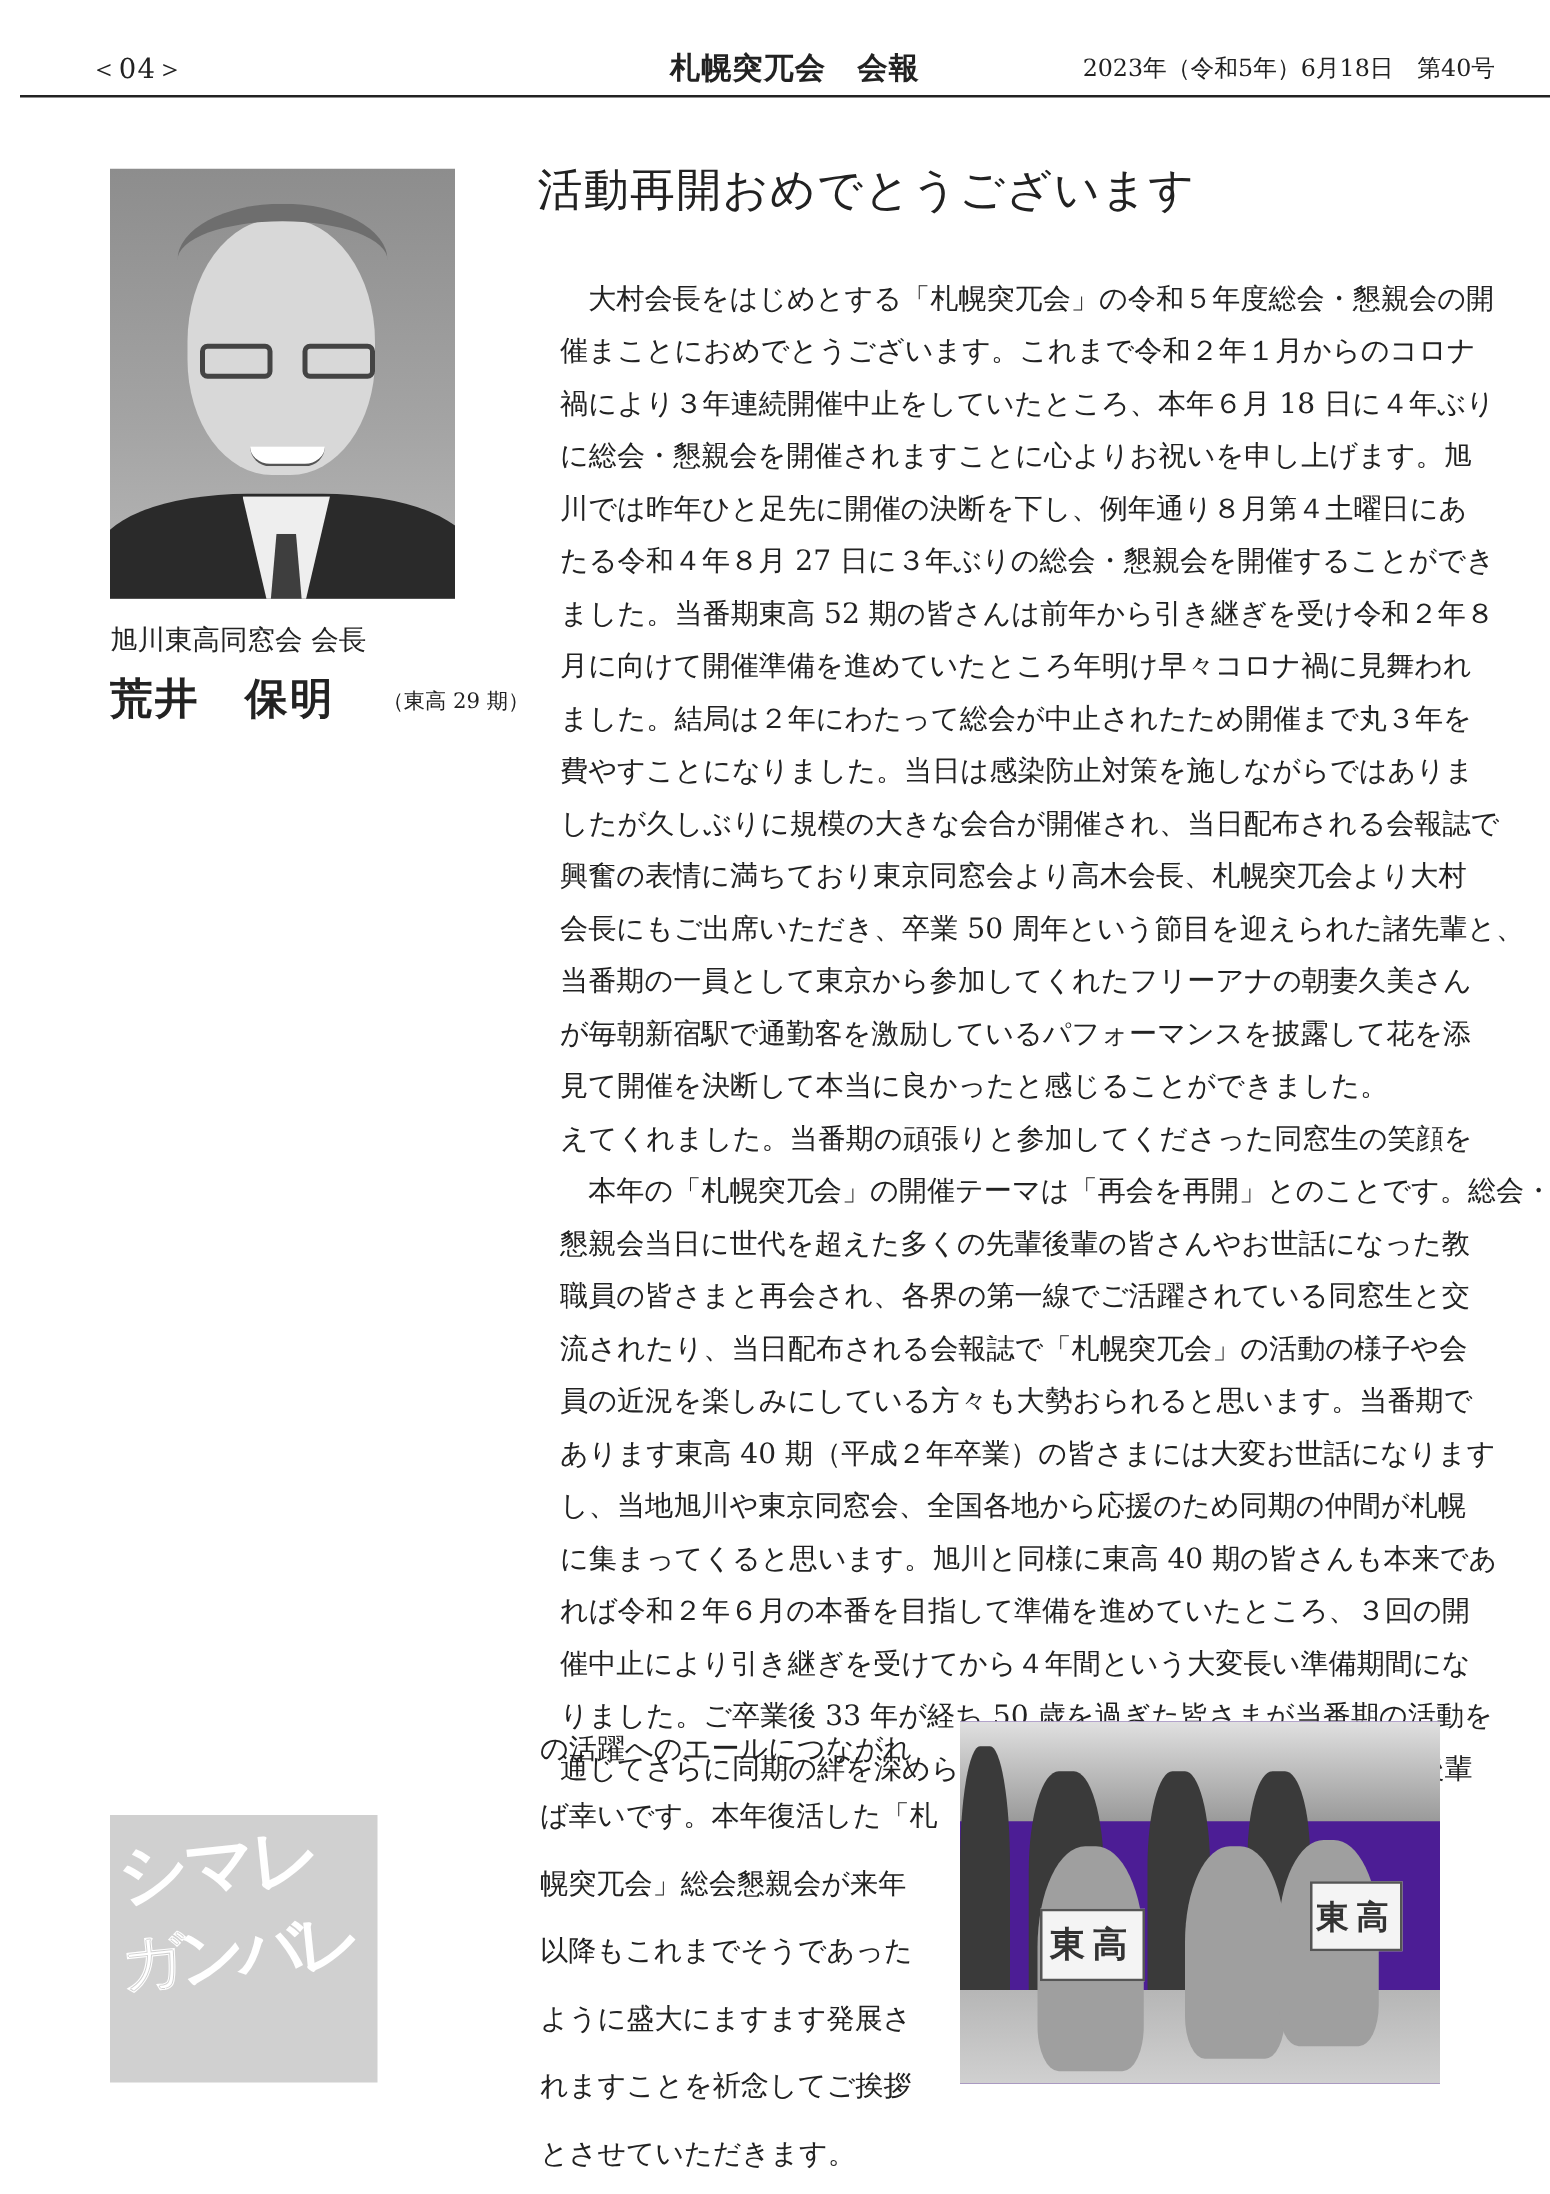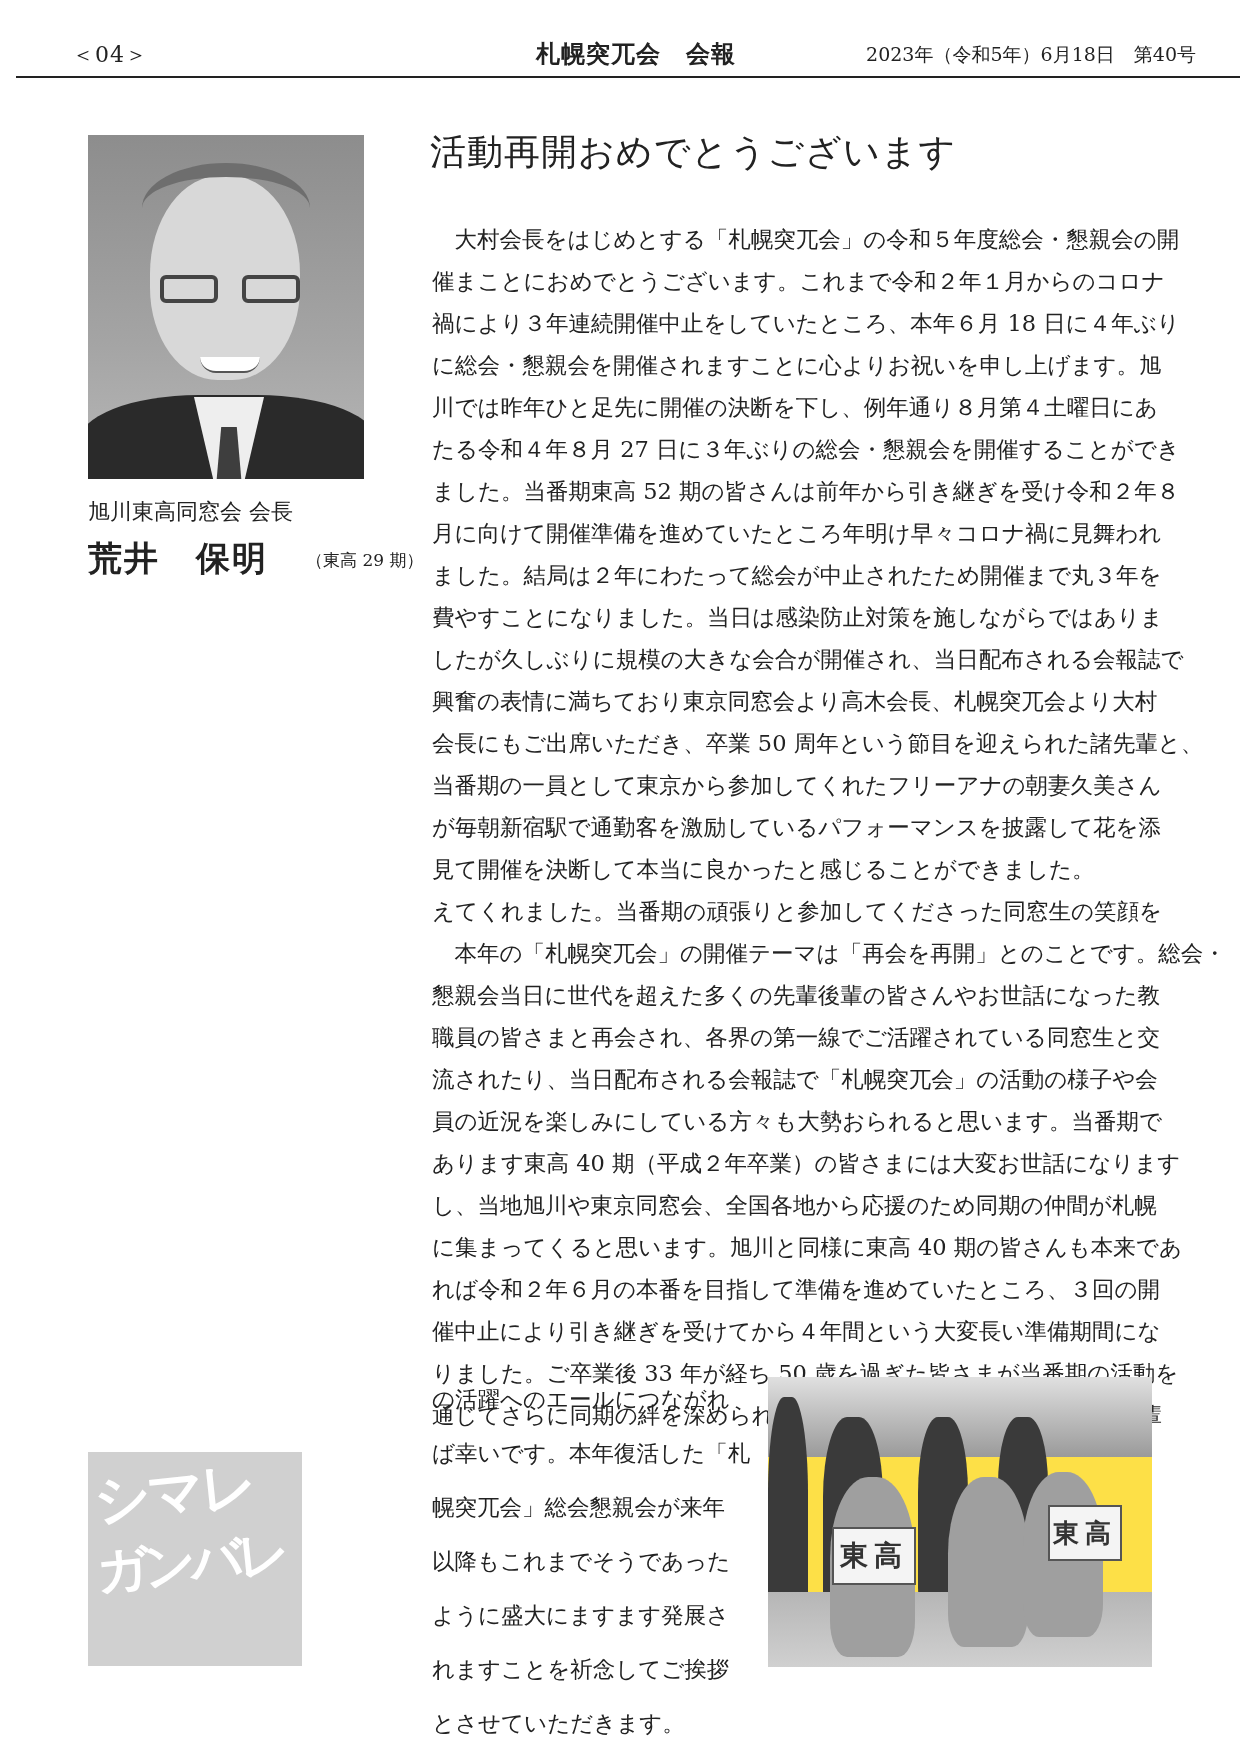--- a/index.html
+++ b/index.html
@@ -31,26 +31,26 @@
   .caption-name .gap { display: inline-block; width: 36px; }
   .caption-class { position: absolute; left: 262px; top: 549px; font-size: 17px; margin-left: 44px; }
 
   .logo { position: absolute; left: 88px; top: 1452px; width: 214px; height: 214px; background: #d0d0d0; overflow: hidden; }
   .logo .l1, .logo .l2 { position: absolute; color: #ffffff; font-weight: bold; font-family: "DejaVu Sans", "Liberation Sans", sans-serif; white-space: nowrap; transform: rotate(-6deg); }
   .logo .l1 { left: 6px; top: 4px; font-size: 56px; letter-spacing: -4px; }
   .logo .l2 { left: 8px; top: 76px; font-size: 52px; letter-spacing: -6px; }
 
   .article-title { position: absolute; left: 430px; top: 128px; font-size: 36px; letter-spacing: 1px; }
   .article-body { position: absolute; left: 432px; top: 218px; width: 720px; font-size: 22.5px; line-height: 42px; }
-  .article-body .line { display: block; white-space: nowrap; }
+  .article-body .line { display: block; white-space: nowrap; margin-left: 16px; }
 
   .closing { position: absolute; left: 432px; top: 1366px; width: 320px; font-size: 22.5px; line-height: 42px; }
   .closing .line { display: block; white-space: nowrap; margin-top: 12px; }
 
-  .event-photo { position: absolute; left: 768px; top: 1377px; width: 384px; height: 290px; background: #fde047; overflow: hidden; }
+  .event-photo { position: absolute; left: 768px; top: 1377px; width: 384px; height: 290px; background: #4c1d95; overflow: hidden; }
   .event-photo .ceiling { position: absolute; left: 0; top: 0; width: 100%; height: 80px; background: linear-gradient(180deg,#e0e0e0,#9a9a9a); }
   .event-photo .stage { position: absolute; left: 0; top: 215px; width: 100%; height: 75px; background: linear-gradient(180deg,#b6b6b6,#d0d0d0); }
   .event-photo .person { position: absolute; background: #3a3a3a; border-radius: 40% 40% 10% 10%; }
   .event-photo .cheer { position: absolute; background: #9f9f9f; border-radius: 45% 45% 20% 20%; }
   .event-photo .sign { position: absolute; background: #f4f4f4; border: 2px solid #555; color: #333; font-weight: bold;
                        font-family: "DejaVu Sans", "Liberation Sans", sans-serif; display: flex; align-items: center; justify-content: center; letter-spacing: 6px; }
 </style>
 </head>
 <body>
 

